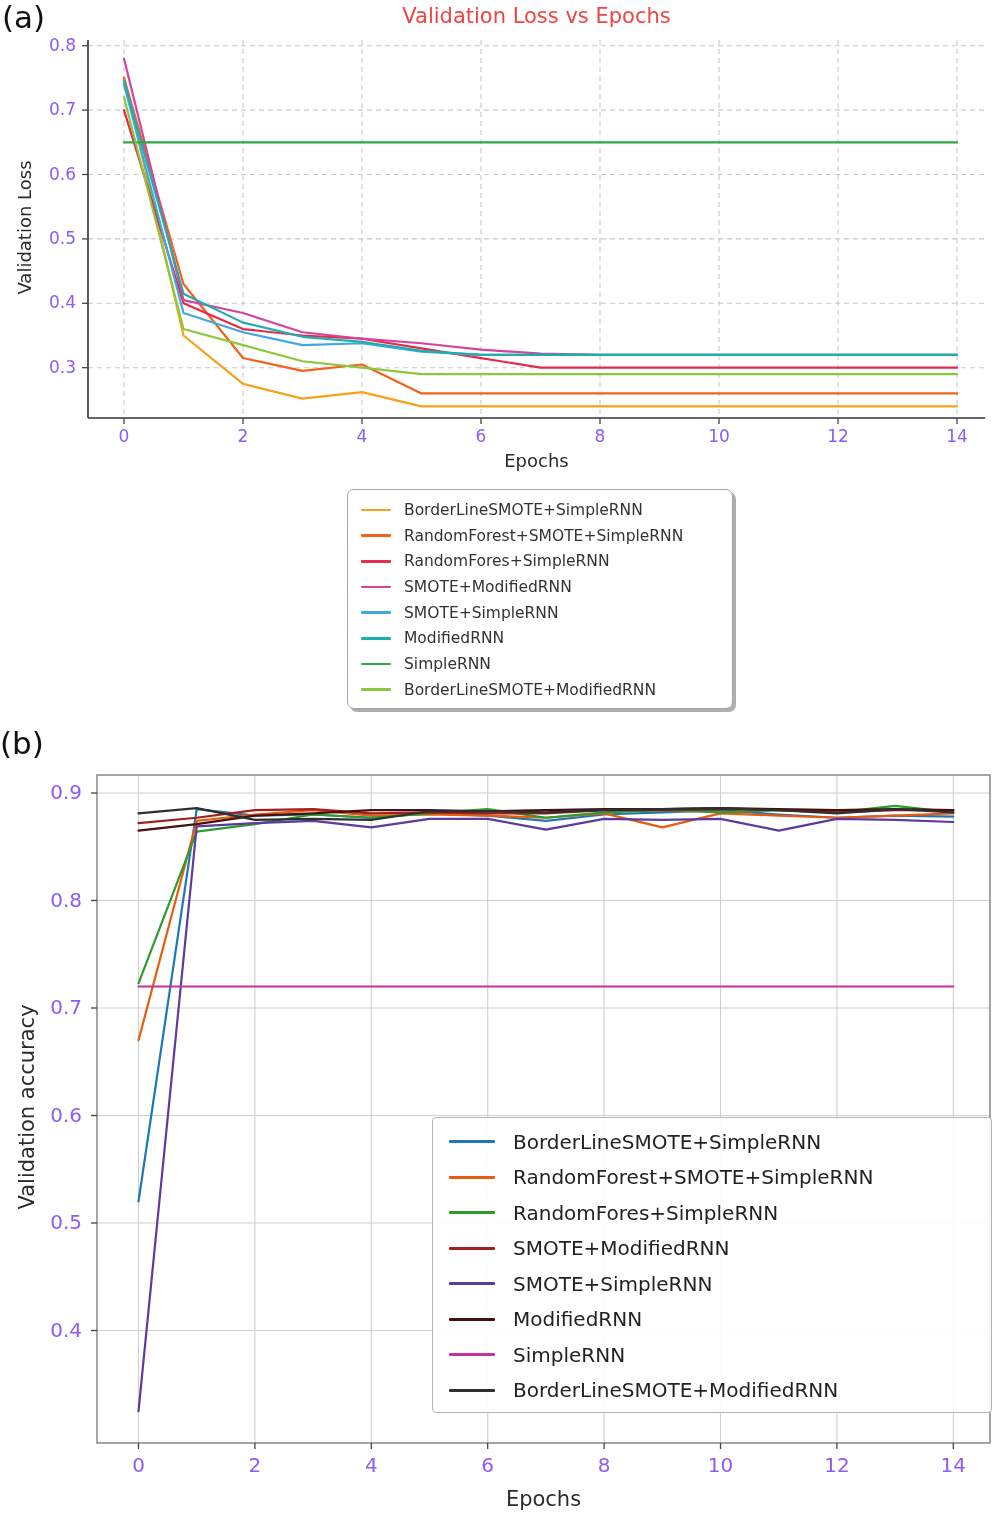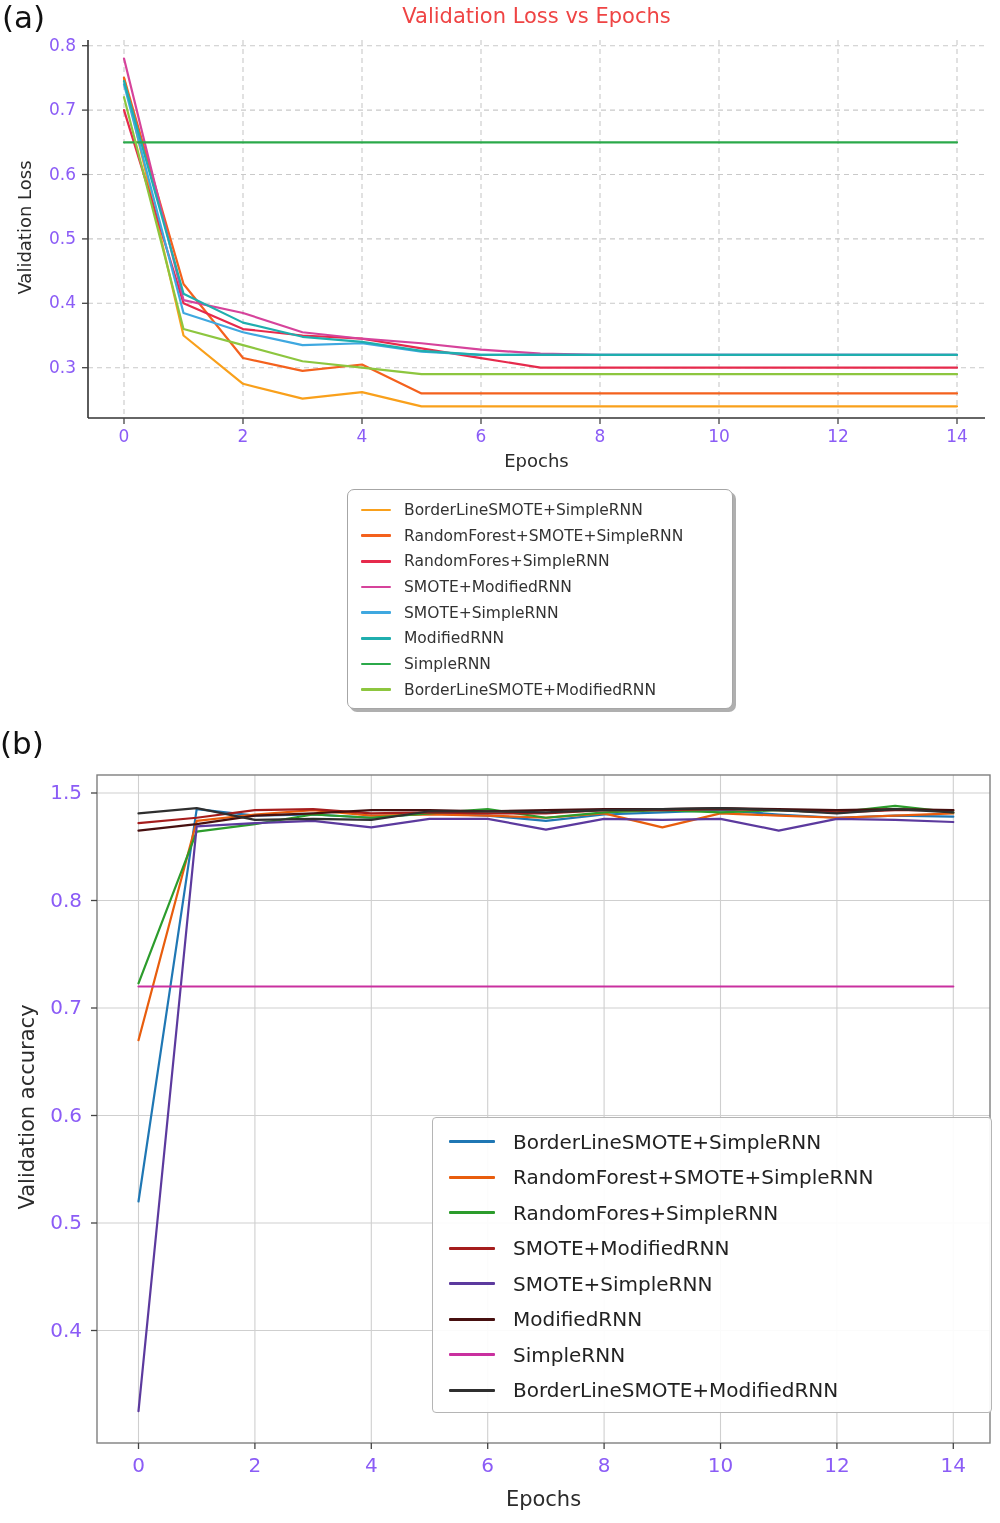--- a/index.html
+++ b/index.html
@@ -207,21 +207,21 @@
     <div class="tick xtick-a" style="left: 456px;">6</div>
     <div class="tick xtick-a" style="left: 575px;">8</div>
     <div class="tick xtick-a" style="left: 694px;">10</div>
     <div class="tick xtick-a" style="left: 813px;">12</div>
     <div class="tick xtick-a" style="left: 932px;">14</div>
     <div class="tick ytick-b" style="top: 1317.5px;">0.4</div>
     <div class="tick ytick-b" style="top: 1210px;">0.5</div>
     <div class="tick ytick-b" style="top: 1102.5px;">0.6</div>
     <div class="tick ytick-b" style="top: 995px;">0.7</div>
     <div class="tick ytick-b" style="top: 887.5px;">0.8</div>
-    <div class="tick ytick-b" style="top: 780px;">1.5</div>
+    <div class="tick ytick-b" style="top: 780px;">0.9</div>
     <div class="tick xtick-b" style="left: 113.5px;">0</div>
     <div class="tick xtick-b" style="left: 229.9px;">2</div>
     <div class="tick xtick-b" style="left: 346.3px;">4</div>
     <div class="tick xtick-b" style="left: 462.7px;">6</div>
     <div class="tick xtick-b" style="left: 579.1px;">8</div>
     <div class="tick xtick-b" style="left: 695.5px;">10</div>
     <div class="tick xtick-b" style="left: 811.9px;">12</div>
     <div class="tick xtick-b" style="left: 928.3px;">14</div>
   </div>
 

